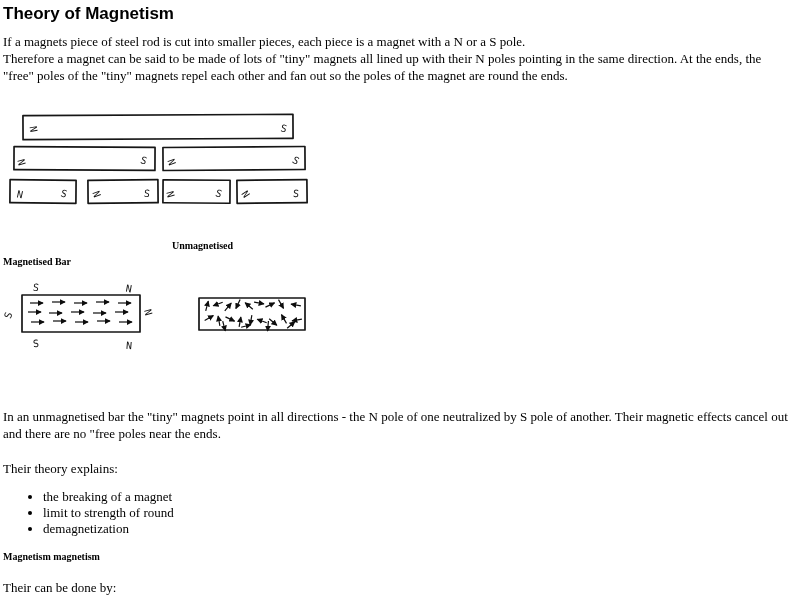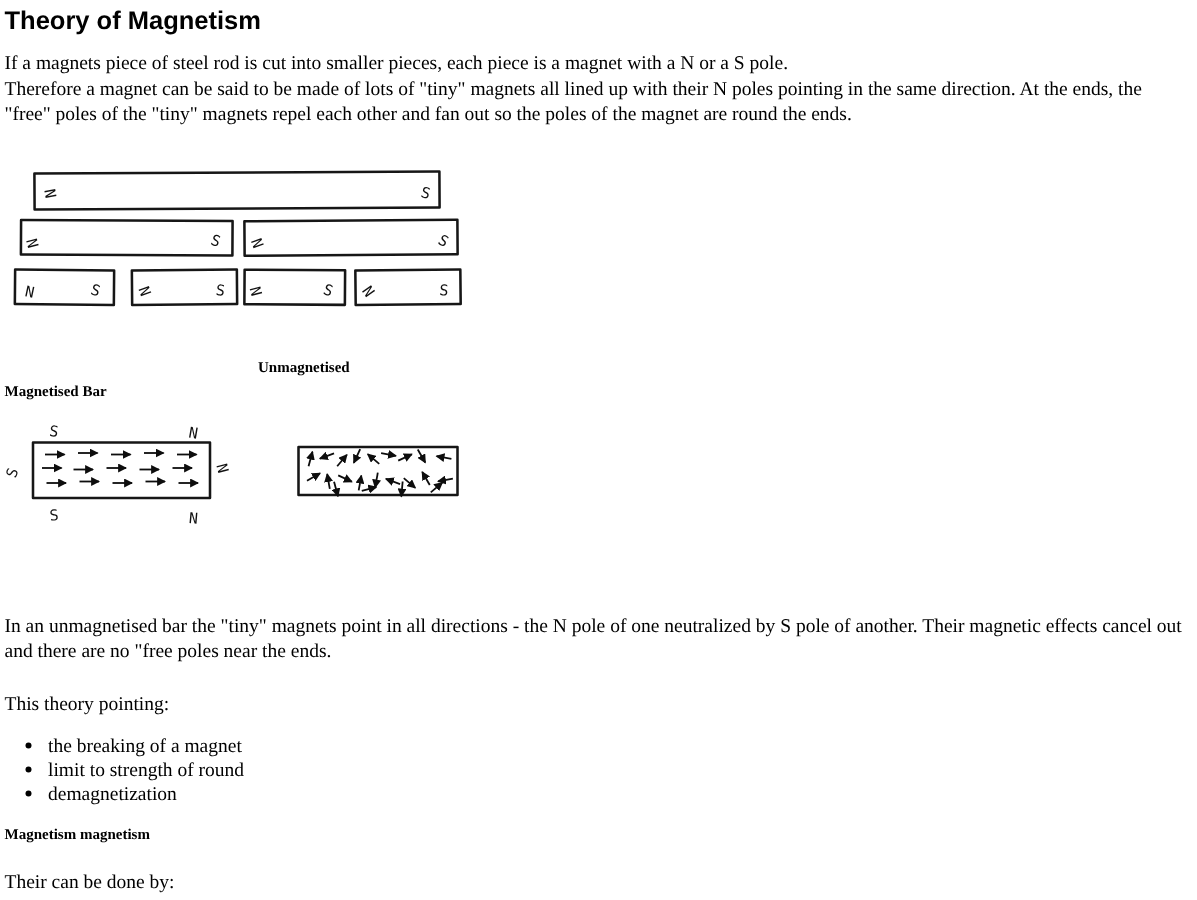--- a/index.html
+++ b/index.html
@@ -27,21 +27,21 @@
     margin: 0;
   }
   .bold-label {
     font-weight: bold;
     font-size: 10px;
     margin: 0;
   }
   ul.theory-list {
     left: 0; top: 489px;
     margin: 0;
-    padding-left: 32px;
+    padding-left: 43px;
     line-height: 16px;
   }
   ul.theory-list li { margin: 0; padding: 0; }
   svg .bar {
     fill: none;
     stroke: #161616;
     stroke-width: 1.7;
     stroke-linejoin: round;
   }
   svg .sk {
@@ -196,21 +196,21 @@
         </g>
       <g transform="translate(291,49) rotate(-40)">
           <line class="ar" x1="-5" y1="0" x2="5" y2="0" marker-end="url(#ah2)"></line>
         </g>
     </g>
   </g>
 </svg>
 
 <p class="abs para" style="top:408px">In an unmagnetised bar the "tiny" magnets point in all directions - the N pole of one neutralized by S pole of another. Their magnetic effects cancel out and there are no "free poles near the ends.</p>
 
-<p class="abs para" style="top:460px">This theory pointing:</p>
+<p class="abs para" style="top:460px">Their theory explains:</p>
 
 <ul class="abs theory-list">
   <li>the breaking of a magnet</li>
   <li>limit to strength of round</li>
   <li>demagnetization</li>
 </ul>
 
 <p class="abs bold-label" style="left:3px; top:551px">Magnetism magnetism</p>
 
 <p class="abs para" style="top:579px">Their can be done by:</p>

